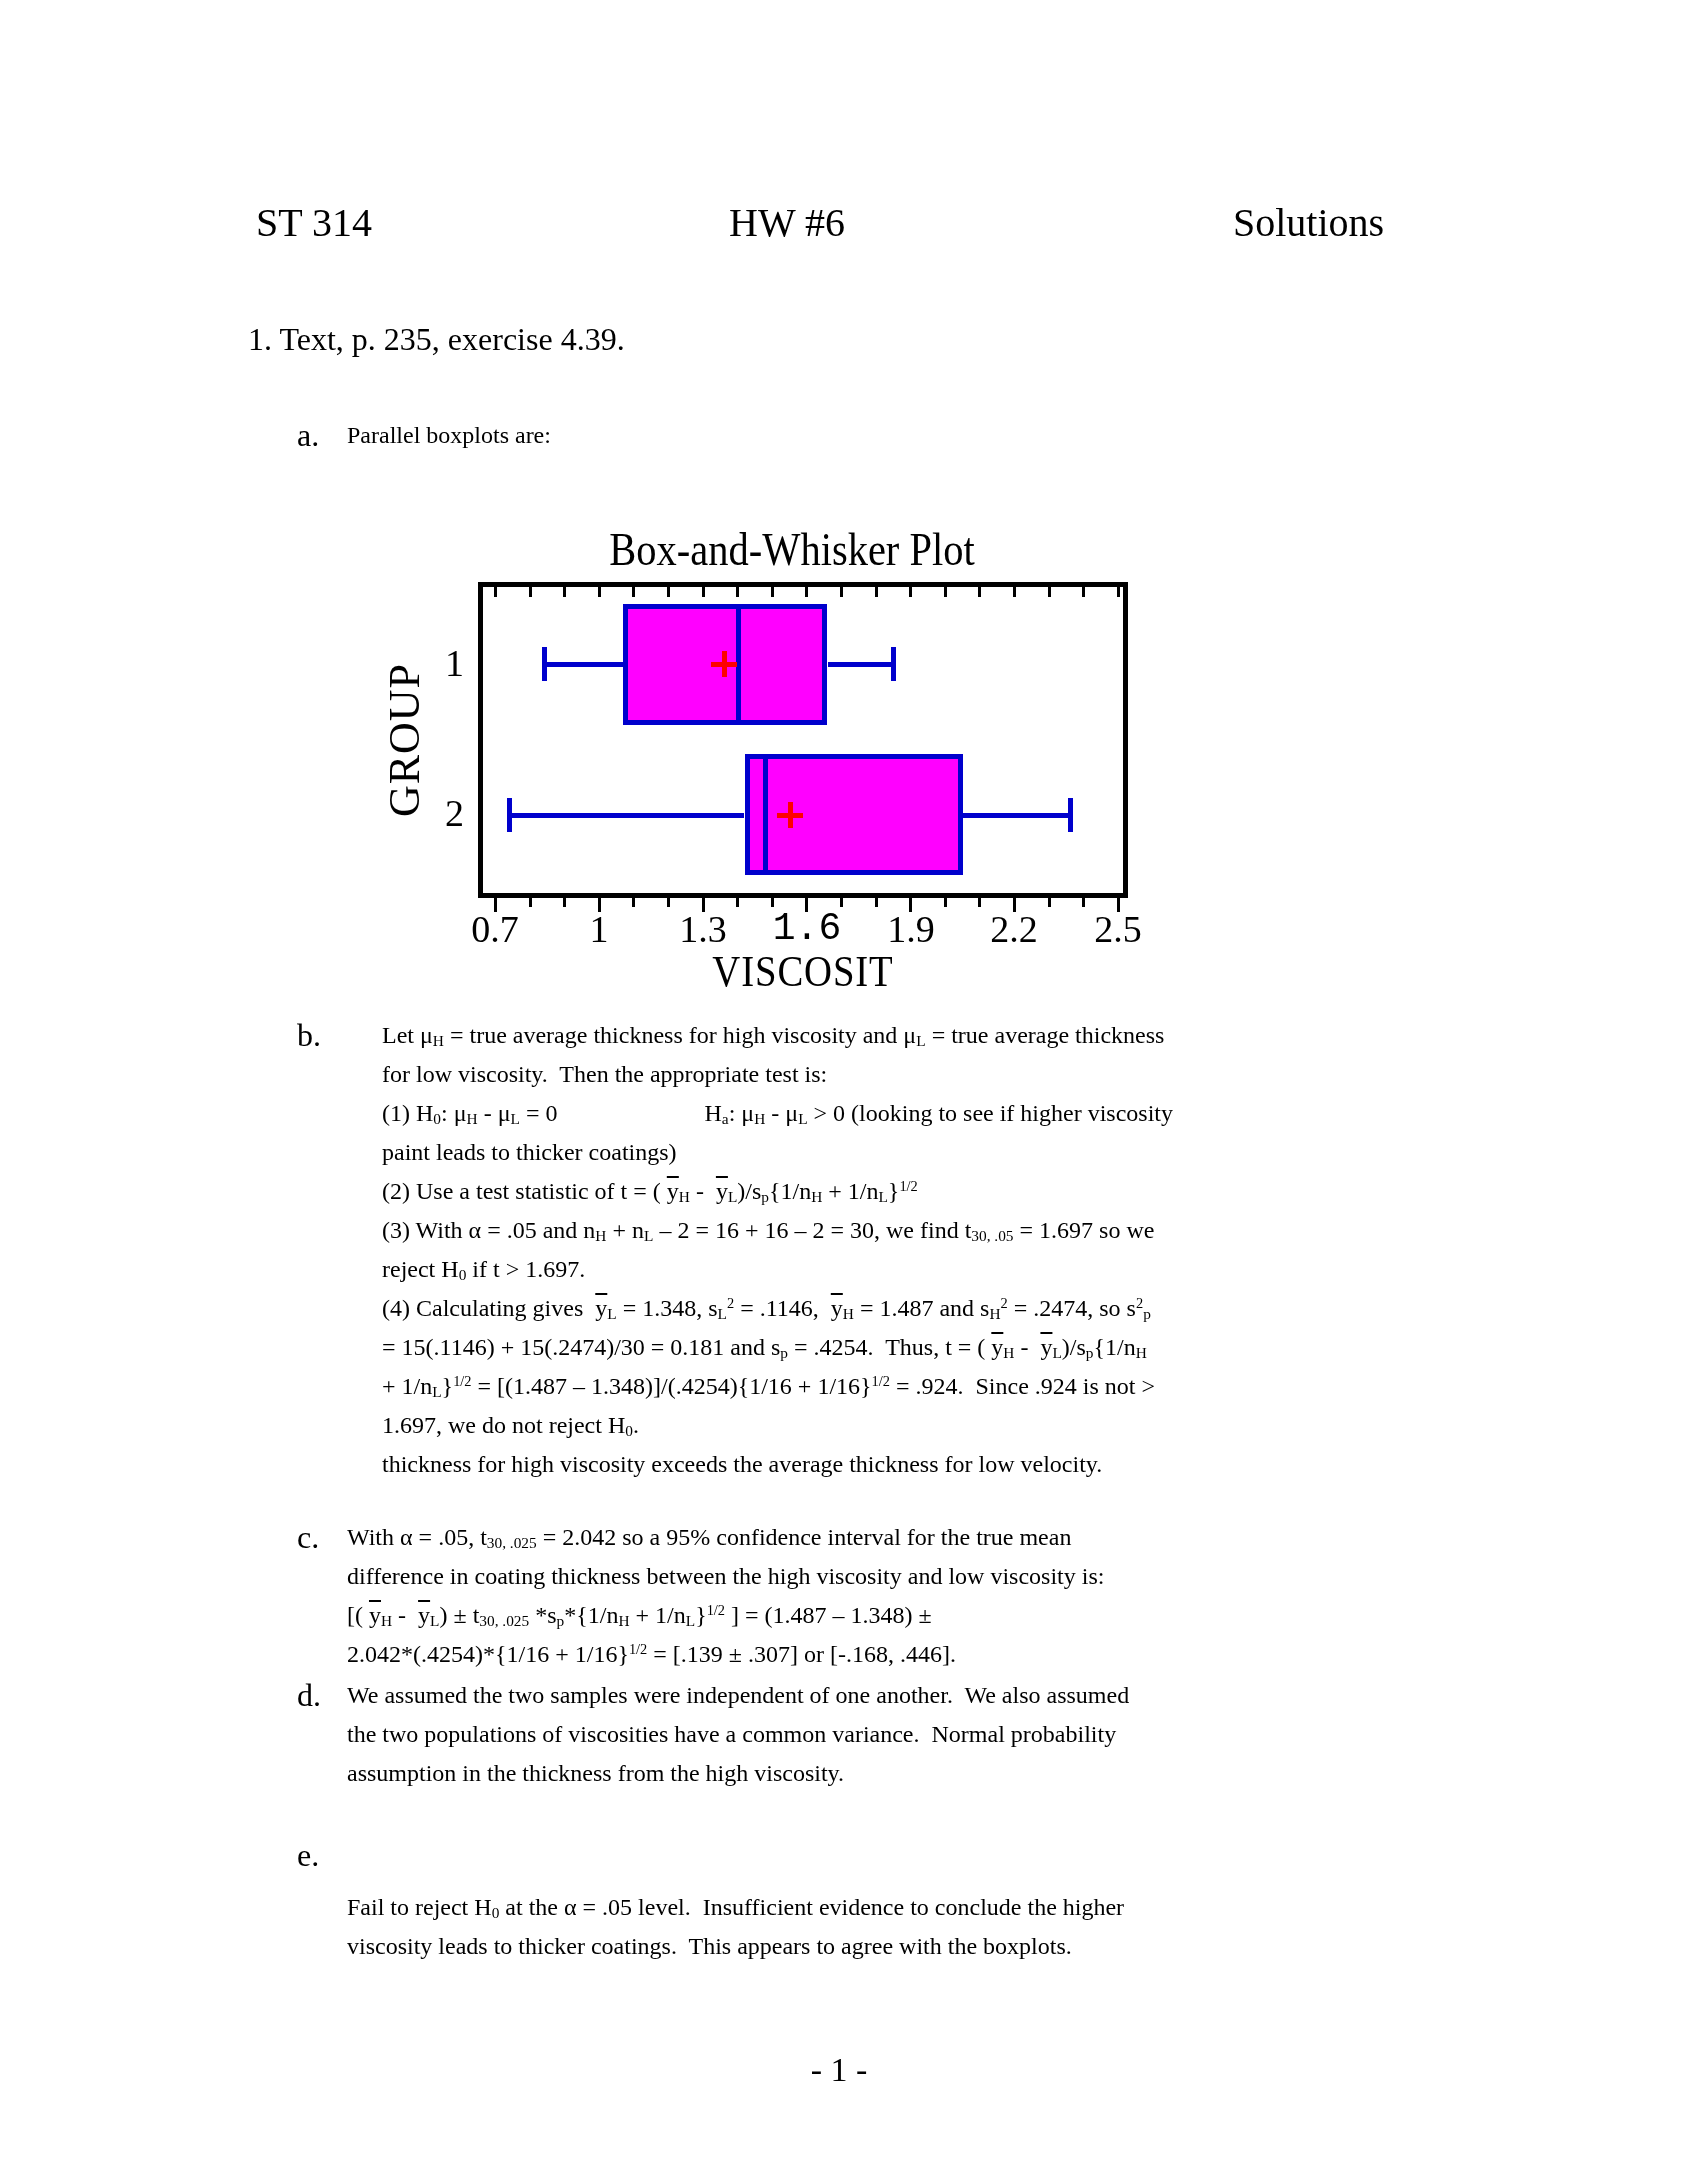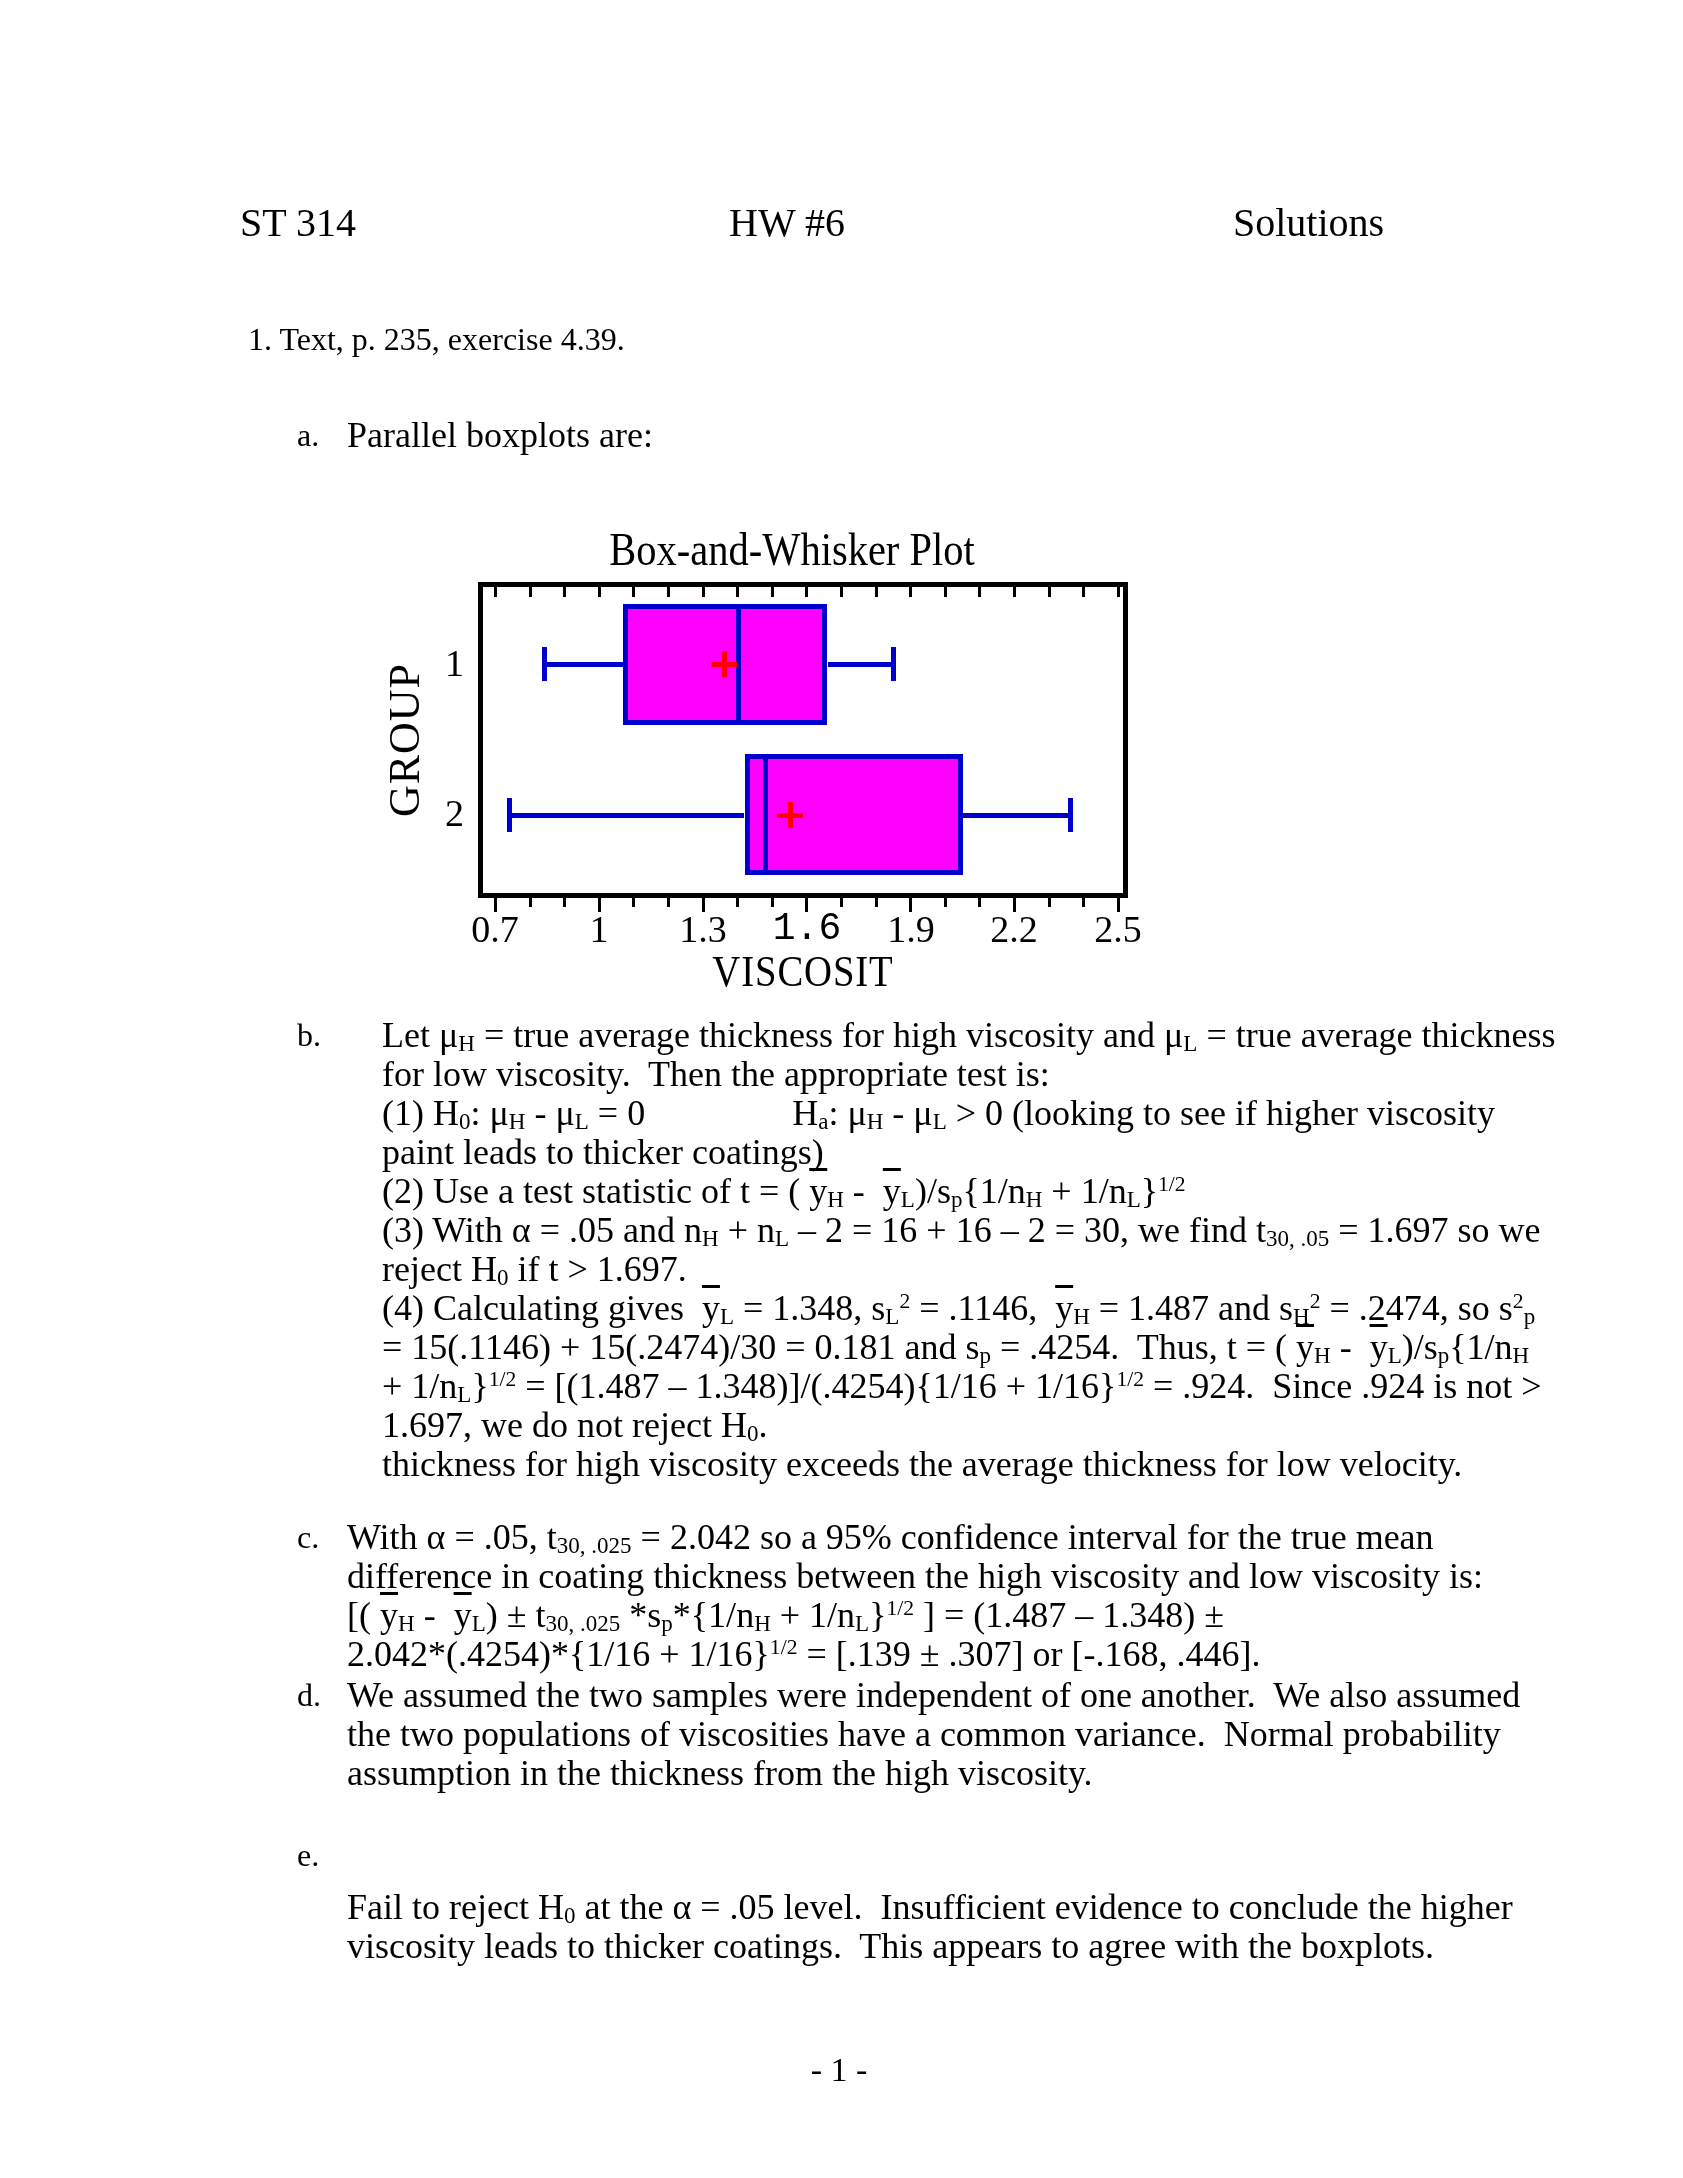--- a/index.html
+++ b/index.html
@@ -1,21 +1,21 @@
 <!DOCTYPE html>
 <html><head>
 <meta charset="utf-8">
 <style>
   html,body{margin:0;padding:0;background:#888;}
   .page{position:relative;width:1683px;height:2178px;background:#ffffff;
         font-family:"Liberation Serif","DejaVu Serif",serif;color:#000;overflow:hidden;}
   .abs{position:absolute;}
   .hdr{font-size:40px;line-height:46px;white-space:pre;}
   .heading{font-size:32px;line-height:44px;white-space:pre;}
-  .body-line{font-size:36px;line-height:39px;white-space:pre;height:39px;}
+  .body-line{font-size:24px;line-height:39px;white-space:pre;height:39px;}
   .marker{font-size:32px;line-height:39px;white-space:pre;}
   .section-text{position:absolute;left:347px;}
   sub{font-size:64%;vertical-align:-0.18em;line-height:0;}
   sup{font-size:60%;vertical-align:0.55em;line-height:0;}
   .bar{text-decoration:overline;}
   .gap{display:inline-block;width:147px;}
   
   .chart-title{font-size:46px;white-space:pre;transform:translateX(-50%) scaleX(.88);}
   .plot-frame{border:5px solid #000;box-sizing:border-box;}
   .tick{width:3px;background:#000;}
@@ -23,21 +23,21 @@
   .axis-x-label{font-size:44px;letter-spacing:1px;white-space:pre;transform:translateX(-50%) scaleX(.88);}
   .axis-y-label{font-size:44px;letter-spacing:1px;white-space:pre;transform:translate(-50%,-50%) rotate(-90deg);}
   .row-label{font-size:38px;width:40px;text-align:right;white-space:pre;}
   .page-num{font-size:34px;white-space:pre;transform:translateX(-50%);}
 </style>
 </head>
 <body>
 
 <div class="page">
 
-  <div class="abs hdr" style="left:240px;top:200px;">ST 314</div>
+  <div class="abs hdr" style="left:256px;top:200px;">ST 314</div>
   <div class="abs hdr" style="left:787px;top:200px;transform:translateX(-50%);">HW #6</div>
   <div class="abs hdr" style="left:1233px;top:200px;">Solutions</div>
 
   <div class="abs heading" style="left:248px;top:317px;">1. Text, p. 235, exercise 4.39.</div>
 
   <div id="sections">
       <div class="abs marker" style="left: 297px; top: 416px;">a.</div>
       <div class="section-text" style="top: 416px;">
         <div class="body-line">Parallel boxplots are:</div>
       </div>

